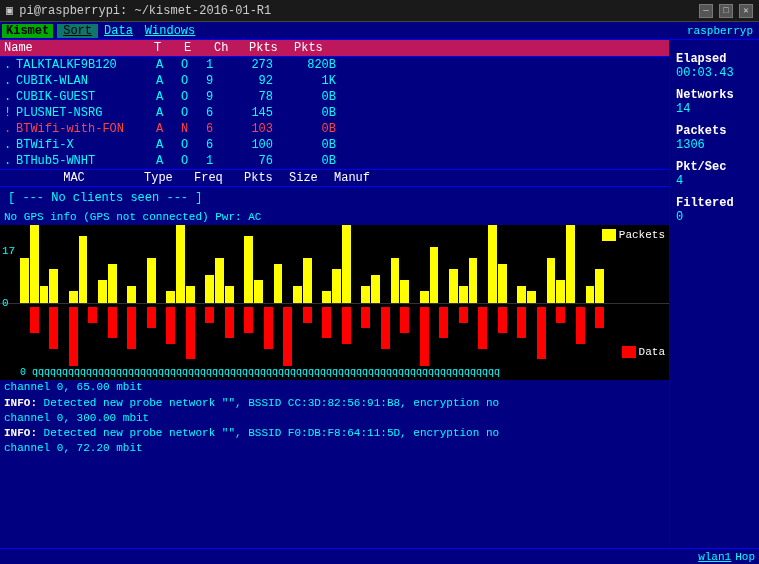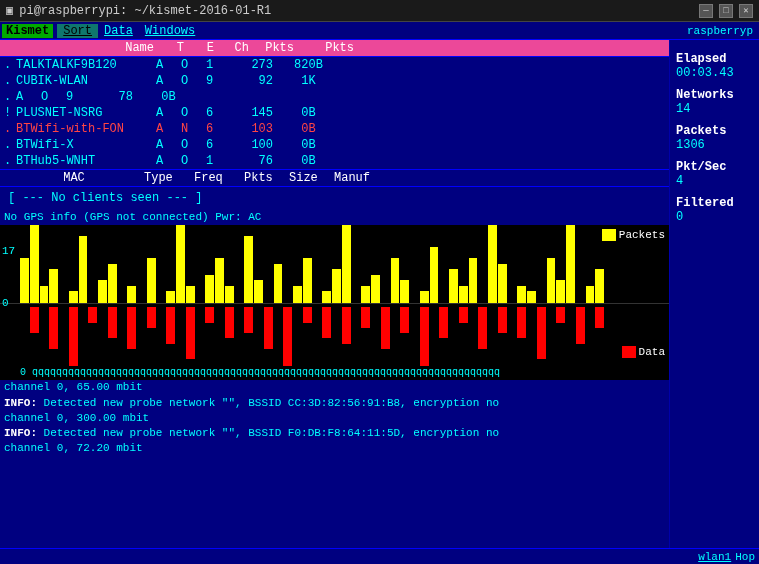--- a/index.html
+++ b/index.html
@@ -99,27 +99,26 @@
     
     #left-panel {
       flex: 1;
       color: #00ffff;
       font-size: 12px;
       overflow: hidden;
     }
 
     
     #network-header {
-      background: #ec4899;
+      background: #be185d;
       color: #ffffff;
       display: flex;
       padding: 1px 4px;
       font-size: 12px;
       border-bottom: 1px solid #0000ff;
-      text-align: right;
     }
     .hcol-name { width: 150px; }
     .hcol-t { width: 30px; }
     .hcol-e { width: 30px; }
     .hcol-ch { width: 35px; }
     .hcol-pkts { width: 45px; }
     .hcol-size { width: 60px; }
 
     
     .net-row {
@@ -128,21 +127,21 @@
       font-size: 12px;
       align-items: center;
     }
 
     .ncol-flag { width: 12px; }
     .ncol-name { width: 140px; }
     .ncol-t { width: 25px; }
     .ncol-e { width: 25px; }
     .ncol-ch { width: 30px; }
     .ncol-pkts { width: 45px; text-align: right; padding-right: 8px; }
-    .ncol-size { width: 55px; text-align: center; }
+    .ncol-size { width: 55px; text-align: right; }
 
     
     #client-header {
       background: #000080;
       color: #ffffff;
       display: flex;
       padding: 1px 4px;
       font-size: 12px;
       border-top: 1px solid #0000ff;
       border-bottom: 1px solid #0000ff;
@@ -364,20 +363,21 @@
       <span class="ncol-flag">.</span>
       <span class="ncol-name">CUBIK-WLAN</span>
       <span class="ncol-t">A</span>
       <span class="ncol-e">O</span>
       <span class="ncol-ch">9</span>
       <span class="ncol-pkts">92</span>
       <span class="ncol-size">1K</span>
     </div>
           <div class="net-row" style="color: rgb(0, 255, 255);">
       <span class="ncol-flag">.</span>
+      <span class="ncol-name">CUBIK-GUEST</span>
       <span class="ncol-t">A</span>
       <span class="ncol-e">O</span>
       <span class="ncol-ch">9</span>
       <span class="ncol-pkts">78</span>
       <span class="ncol-size">0B</span>
     </div>
           <div class="net-row" style="color: rgb(0, 255, 255);">
       <span class="ncol-flag">!</span>
       <span class="ncol-name">PLUSNET-NSRG</span>
       <span class="ncol-t">A</span>

